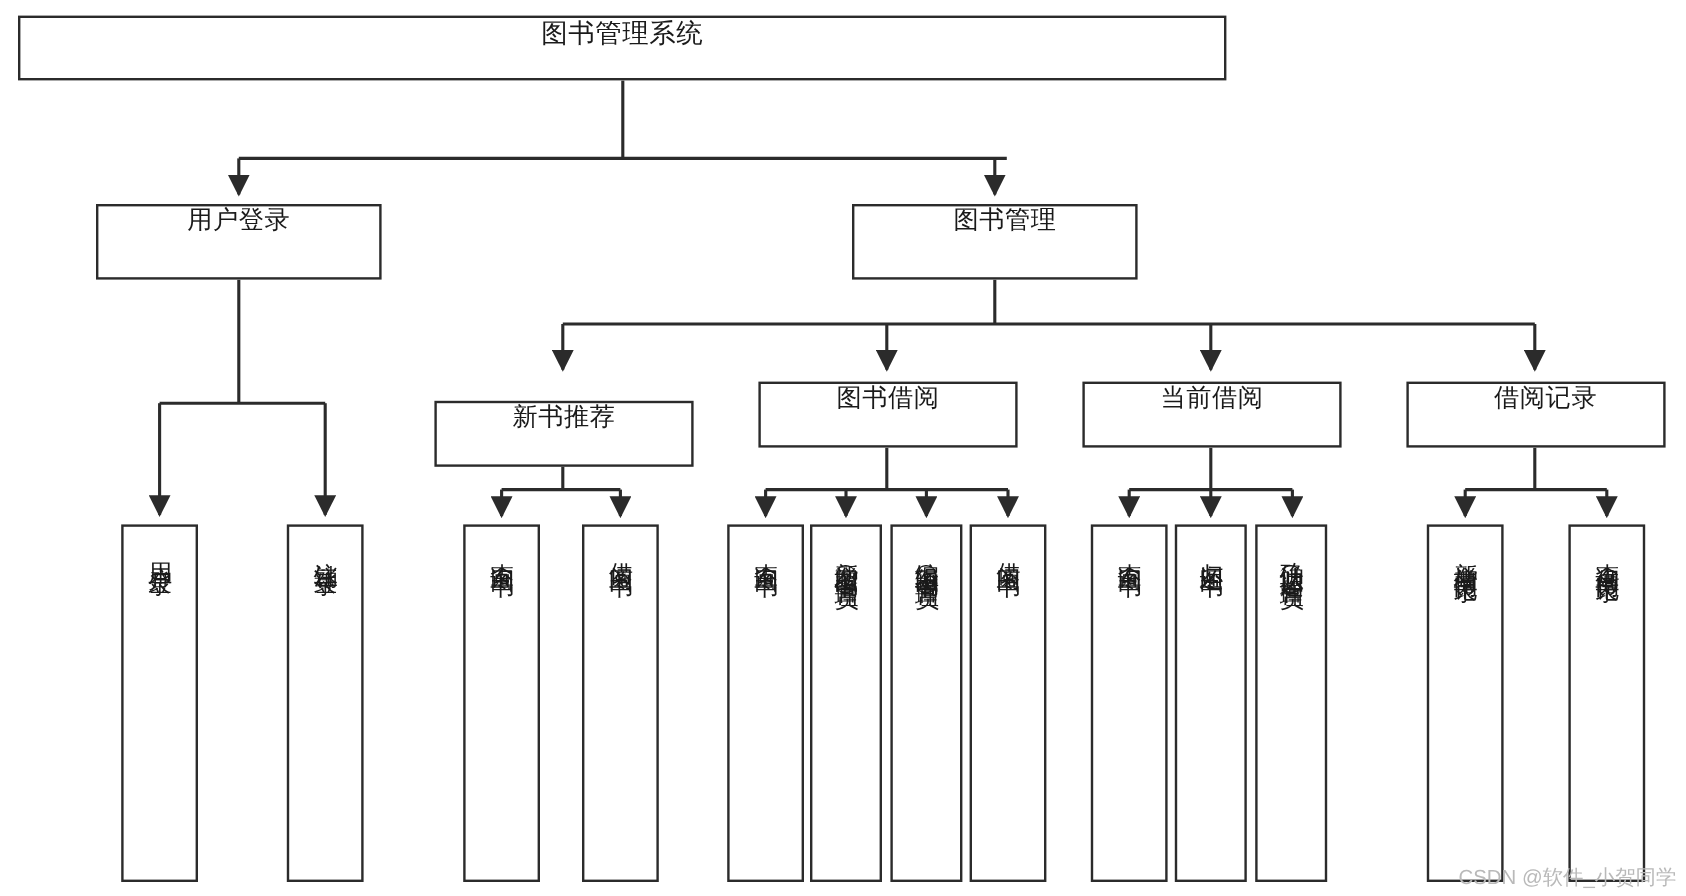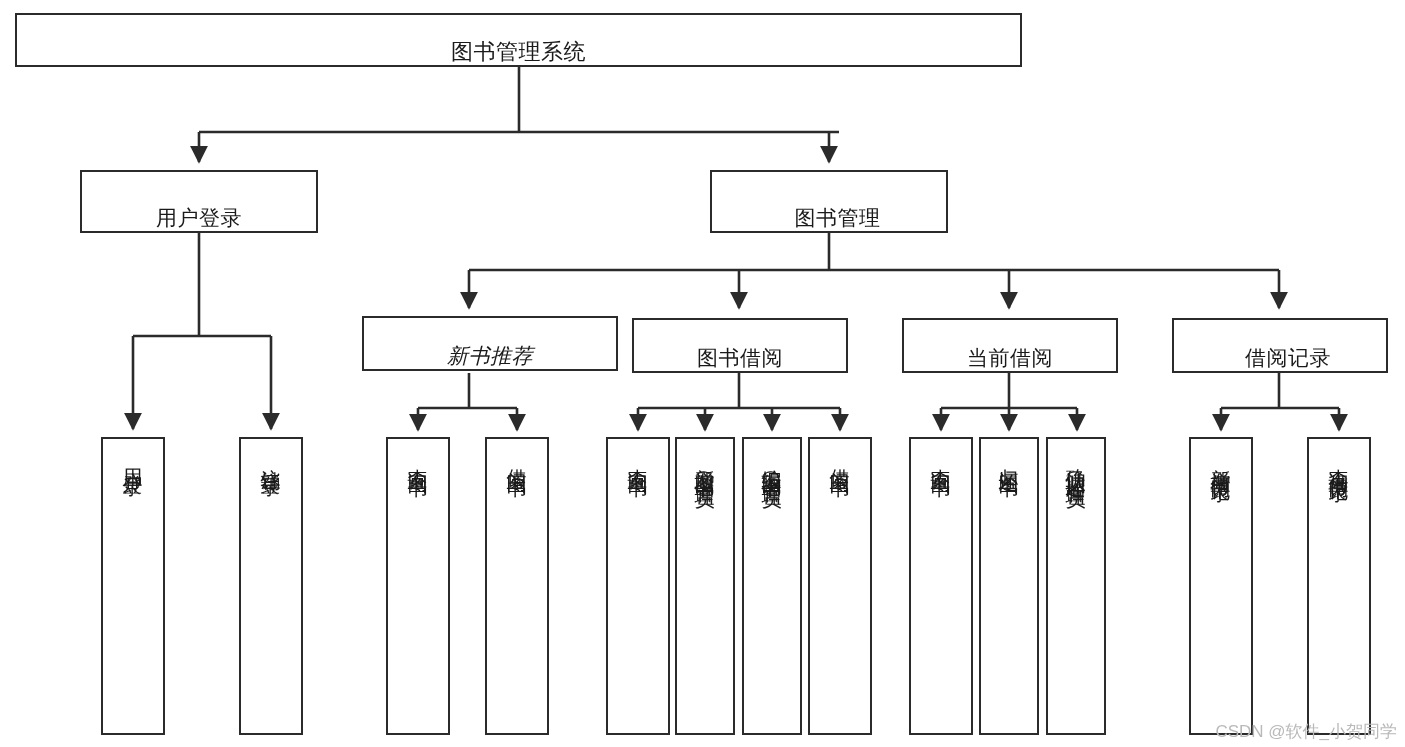--- a/index.html
+++ b/index.html
@@ -24,21 +24,21 @@
     width: 1405px;
     height: 747px;
     pointer-events: none;
   }
   .node {
     position: absolute;
     box-sizing: border-box;
     border: 2px solid #2b2b2b;
     background: #ffffff;
     display: flex;
-    align-items: flex-end;
+    align-items: flex-start;
     justify-content: center;
     color: #1a1a1a;
     z-index: 2;
   }
   .node-label {
     display: block;
     text-align: center;
     line-height: 1.18;
     letter-spacing: 0.5px;
   }
@@ -137,21 +137,21 @@
     <span class="node-label">图书管理系统</span>
   </div>
 
   <div class="node h" style="left:80px; top:170px; width:238px; height:63px;">
     <span class="node-label">用户登录</span>
   </div>
   <div class="node h" style="left:710px; top:170px; width:238px; height:63px;padding-left:17px;">
     <span class="node-label">图书管理</span>
   </div>
 
-  <div class="node h" style="left:362px; top:316px; width:256px; height:55px;font-style:italic;">
+  <div class="node h" style="left:362px; top:334px; width:216px; height:55px;">
     <span class="node-label">新书推荐</span>
   </div>
   <div class="node h" style="left:632px; top:318px; width:216px; height:55px;">
     <span class="node-label">图书借阅</span>
   </div>
   <div class="node h" style="left:902px; top:318px; width:216px; height:55px;">
     <span class="node-label">当前借阅</span>
   </div>
   <div class="node h" style="left:1172px; top:318px; width:216px; height:55px;padding-left:16px;">
     <span class="node-label">借阅记录</span>

